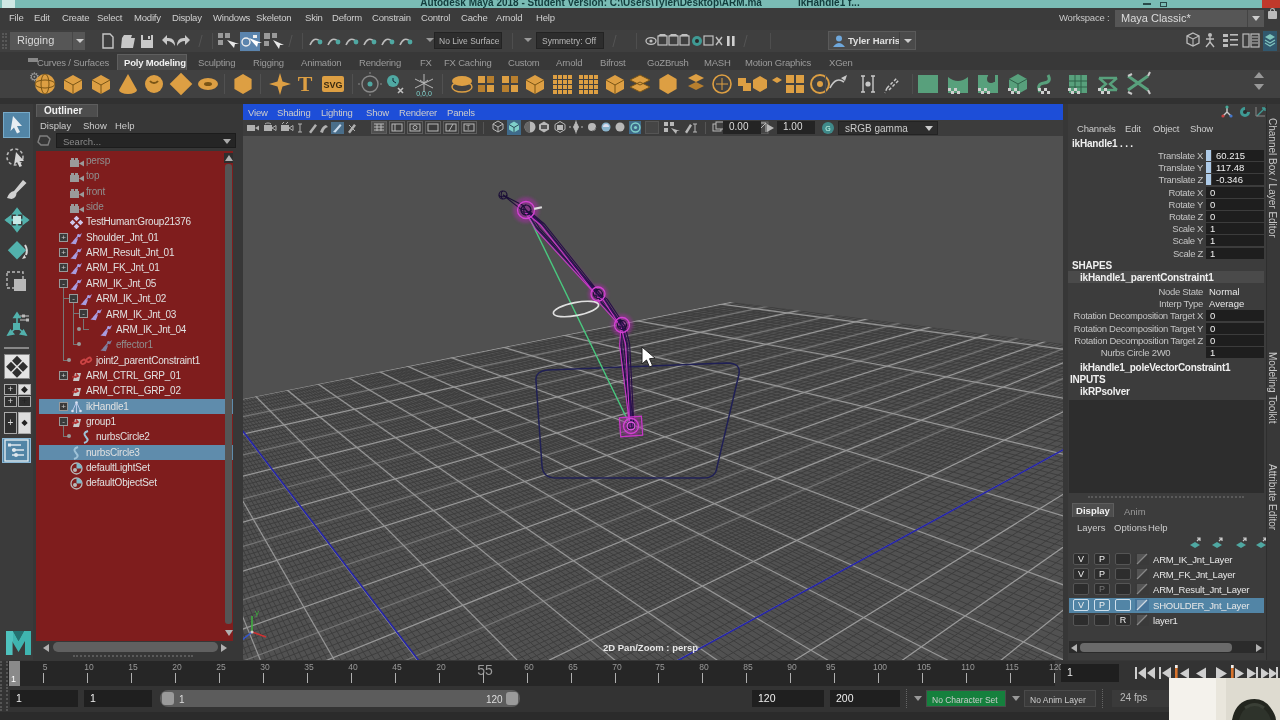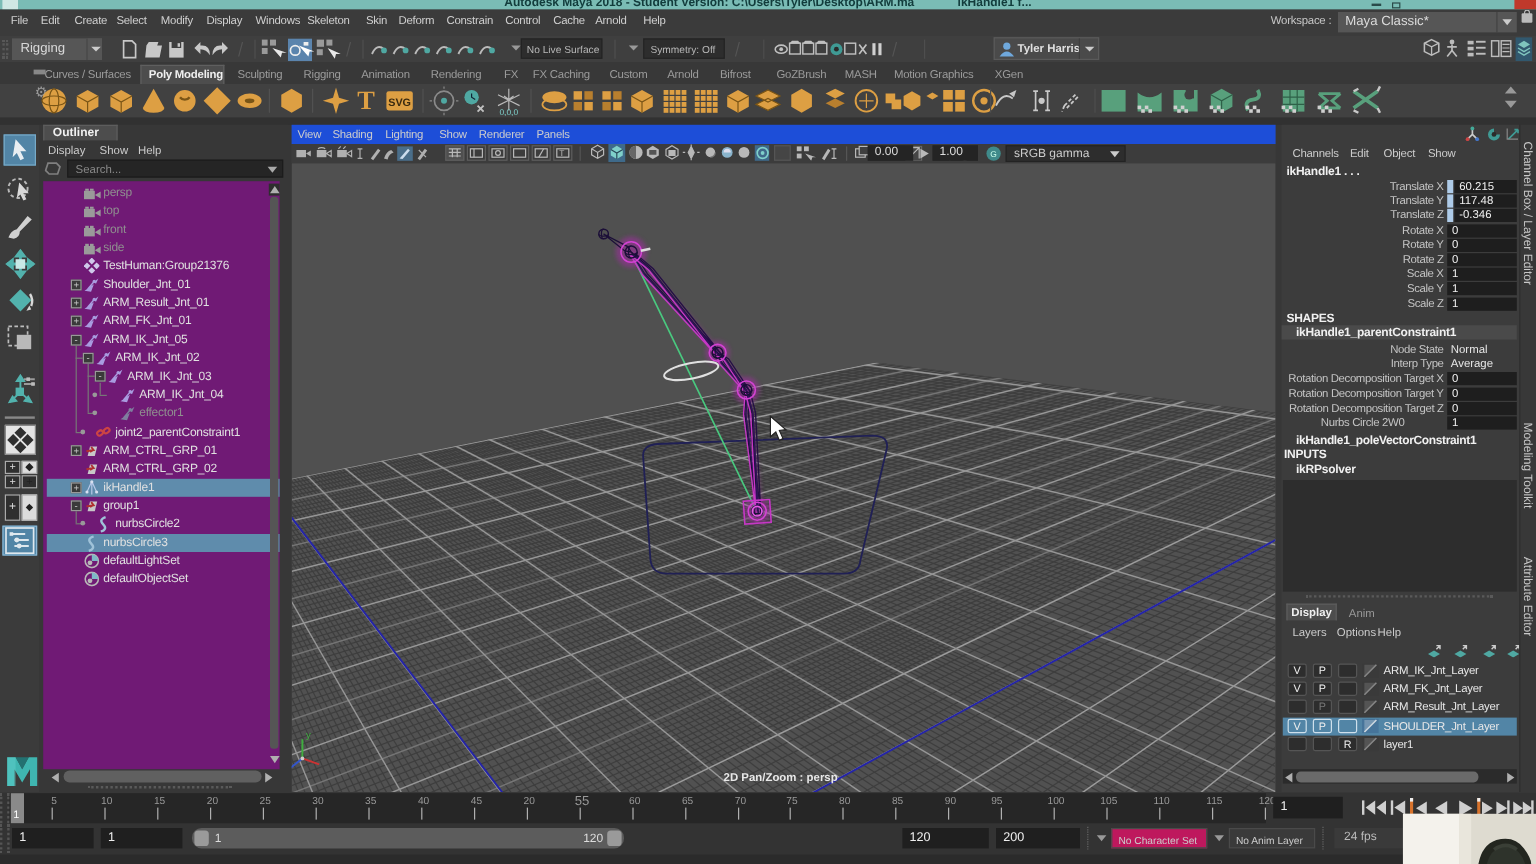--- a/index.html
+++ b/index.html
@@ -386,21 +386,21 @@
 <div class="abs" style="left:33px;top:104px;width:207px;height:556px;background:#373737">
     <div class="abs" style="left:3px;top:0;width:62px;height:13px;background:#4d4d4d;border:1px solid #5d5d5d;border-bottom:none;color:#f0f0f0;font-size:10px;font-weight:bold;padding:0 0 0 7px">Outliner</div>
     <span class="abs" style="left:7px;top:16px;color:#ccc;font-size:9.5px">Display</span>
     <span class="abs" style="left:50px;top:16px;color:#ccc;font-size:9.5px">Show</span>
     <span class="abs" style="left:82px;top:16px;color:#ccc;font-size:9.5px">Help</span>
     <svg class="abs" style="left:4px;top:29px" width="15" height="15" viewBox="0 0 15 15">
       <path d="M3 3 h7 l3 3 -2 6 h-7 l-3 -3 z" fill="none" stroke="#808080" stroke-width="1.4"></path>
     </svg>
     <div class="abs" style="left:23px;top:29px;width:180px;height:15px;background:#252525;border:1px solid #1c1c1c;color:#8a8a8a;font-size:9.5px;padding:2px 0 0 6px">Search...</div>
     <div class="abs" style="left:190px;top:35px;width:0;height:0;border-left:4px solid transparent;border-right:4px solid transparent;border-top:5px solid #aaa"></div>
-    <div class="abs" style="left:3px;top:47px;width:197px;height:490px;background:#701a75;overflow:hidden">
+    <div class="abs" style="left:3px;top:47px;width:197px;height:490px;background:#7f1d1d;overflow:hidden">
       <div class="abs" style="left:27px;top:137px;width:1px;height:72px;background:#777"></div>
       <div class="abs" style="left:27px;top:147px;width:6px;height:1px;background:#777"></div>
       <div class="abs" style="left:27px;top:209px;width:6px;height:1px;background:#777"></div>
       <div class="abs" style="left:37px;top:152px;width:1px;height:41px;background:#777"></div>
       <div class="abs" style="left:37px;top:162px;width:6px;height:1px;background:#777"></div>
       <div class="abs" style="left:37px;top:193px;width:6px;height:1px;background:#777"></div>
       <div class="abs" style="left:47px;top:168px;width:1px;height:10px;background:#777"></div>
       <div class="abs" style="left:47px;top:178px;width:6px;height:1px;background:#777"></div>
       <div class="abs" style="left:41px;top:176px;width:4px;height:4px;background:#999;border-radius:2px"></div>
       <div class="abs" style="left:41px;top:191px;width:4px;height:4px;background:#999;border-radius:2px"></div>
@@ -1201,21 +1201,21 @@
     <span class="abs" style="left:35px;top:1px;width:20px;text-align:center;color:#999;font-size:8.5px">5</span>
     <span class="abs" style="left:79px;top:1px;width:20px;text-align:center;color:#999;font-size:8.5px">10</span>
     <span class="abs" style="left:123px;top:1px;width:20px;text-align:center;color:#999;font-size:8.5px">15</span>
     <span class="abs" style="left:167px;top:1px;width:20px;text-align:center;color:#999;font-size:8.5px">20</span>
     <span class="abs" style="left:211px;top:1px;width:20px;text-align:center;color:#999;font-size:8.5px">25</span>
     <span class="abs" style="left:255px;top:1px;width:20px;text-align:center;color:#999;font-size:8.5px">30</span>
     <span class="abs" style="left:299px;top:1px;width:20px;text-align:center;color:#999;font-size:8.5px">35</span>
     <span class="abs" style="left:343px;top:1px;width:20px;text-align:center;color:#999;font-size:8.5px">40</span>
     <span class="abs" style="left:387px;top:1px;width:20px;text-align:center;color:#999;font-size:8.5px">45</span>
     <span class="abs" style="left:431px;top:1px;width:20px;text-align:center;color:#999;font-size:8.5px">20</span>
-    <span class="abs" style="left:475px;top:1px;width:20px;text-align:center;color:#999;font-size:11px">55</span>
+    <span class="abs" style="left:475px;top:1px;width:20px;text-align:center;color:#999;font-size:14px">55</span>
     <span class="abs" style="left:519px;top:1px;width:20px;text-align:center;color:#999;font-size:8.5px">60</span>
     <span class="abs" style="left:563px;top:1px;width:20px;text-align:center;color:#999;font-size:8.5px">65</span>
     <span class="abs" style="left:607px;top:1px;width:20px;text-align:center;color:#999;font-size:8.5px">70</span>
     <span class="abs" style="left:650px;top:1px;width:20px;text-align:center;color:#999;font-size:8.5px">75</span>
     <span class="abs" style="left:694px;top:1px;width:20px;text-align:center;color:#999;font-size:8.5px">80</span>
     <span class="abs" style="left:738px;top:1px;width:20px;text-align:center;color:#999;font-size:8.5px">85</span>
     <span class="abs" style="left:782px;top:1px;width:20px;text-align:center;color:#999;font-size:8.5px">90</span>
     <span class="abs" style="left:826px;top:1px;width:20px;text-align:left;color:#999;font-size:8.5px">95</span>
     <span class="abs" style="left:870px;top:1px;width:20px;text-align:center;color:#999;font-size:8.5px">100</span>
     <span class="abs" style="left:914px;top:1px;width:20px;text-align:center;color:#999;font-size:8.5px">105</span>
@@ -1274,21 +1274,21 @@
     <div class="abs" style="left:84px;top:3px;width:68px;height:17px;background:#1f1f1f;color:#eee;font-size:10.5px;padding:2px 0 0 6px">1</div>
     <div class="abs" style="left:160px;top:3px;width:360px;height:17px;background:#5c5c5c;border-radius:8px"></div>
     <div class="abs" style="left:162px;top:5px;width:12px;height:13px;background:#9a9a9a;border-radius:3px"></div>
     <span class="abs" style="left:179px;top:7px;color:#ddd;font-size:10px">1</span>
     <span class="abs" style="left:486px;top:7px;color:#ddd;font-size:10px">120</span>
     <div class="abs" style="left:506px;top:5px;width:12px;height:13px;background:#9a9a9a;border-radius:3px"></div>
     <div class="abs" style="left:752px;top:3px;width:72px;height:17px;background:#1f1f1f;color:#eee;font-size:10.5px;padding:2px 0 0 6px">120</div>
     <div class="abs" style="left:830px;top:3px;width:70px;height:17px;background:#1f1f1f;color:#eee;font-size:10.5px;padding:2px 0 0 6px">200</div>
     <div class="abs" style="left:906px;top:2px;width:3px;height:19px;border-left:1px dotted #666"></div>
     <div class="abs" style="left:914px;top:9px;width:0;height:0;border-left:4px solid transparent;border-right:4px solid transparent;border-top:5px solid #999"></div>
-    <div class="abs" style="left:926px;top:3px;width:80px;height:17px;background:#be185d;border:1px solid #4a4a4a;color:#ccc;font-size:8.5px;padding:4px 0 0 5px;overflow:hidden;white-space:nowrap">No Character Set</div>
+    <div class="abs" style="left:926px;top:3px;width:80px;height:17px;background:#15803d;border:1px solid #4a4a4a;color:#ccc;font-size:8.5px;padding:4px 0 0 5px;overflow:hidden;white-space:nowrap">No Character Set</div>
     <div class="abs" style="left:1012px;top:9px;width:0;height:0;border-left:4px solid transparent;border-right:4px solid transparent;border-top:5px solid #999"></div>
     <div class="abs" style="left:1024px;top:3px;width:72px;height:17px;background:#3a3a3a;border:1px solid #4a4a4a;color:#ccc;font-size:8.5px;padding:4px 0 0 5px;overflow:hidden;white-space:nowrap">No Anim Layer</div>
     <div class="abs" style="left:1102px;top:2px;width:3px;height:19px;border-left:1px dotted #666"></div>
     <div class="abs" style="left:1112px;top:3px;width:60px;height:17px;background:#3a3a3a;color:#bbb;font-size:10px;padding:2px 0 0 8px">24 fps</div>
   </div>
 <div class="abs" style="left:0;top:712px;width:1280px;height:8px;background:#2b2b2b"></div>
 <svg class="abs" style="left:1169px;top:678px" width="111" height="42" viewBox="0 0 111 42">
 <rect width="111" height="42" fill="#dedbd0"></rect>
 <rect width="47" height="42" fill="#f4f2ec"></rect>
 <rect x="47" width="10" height="42" fill="#e9e6dc"></rect>

